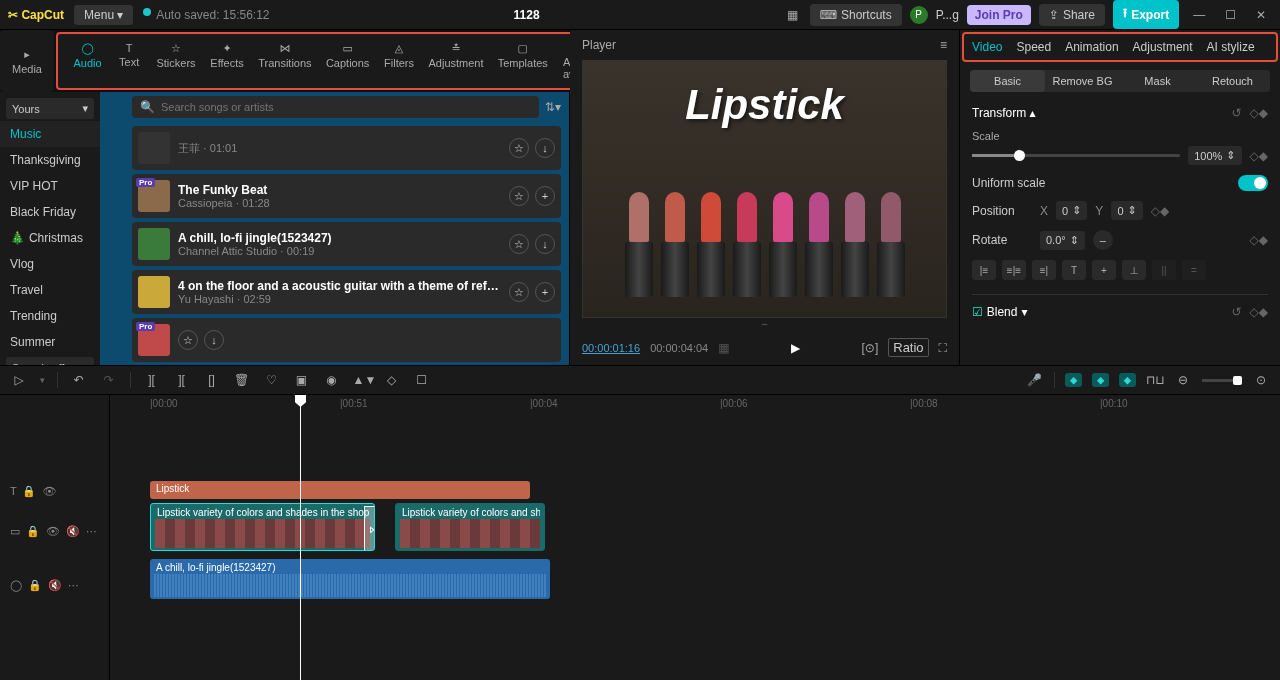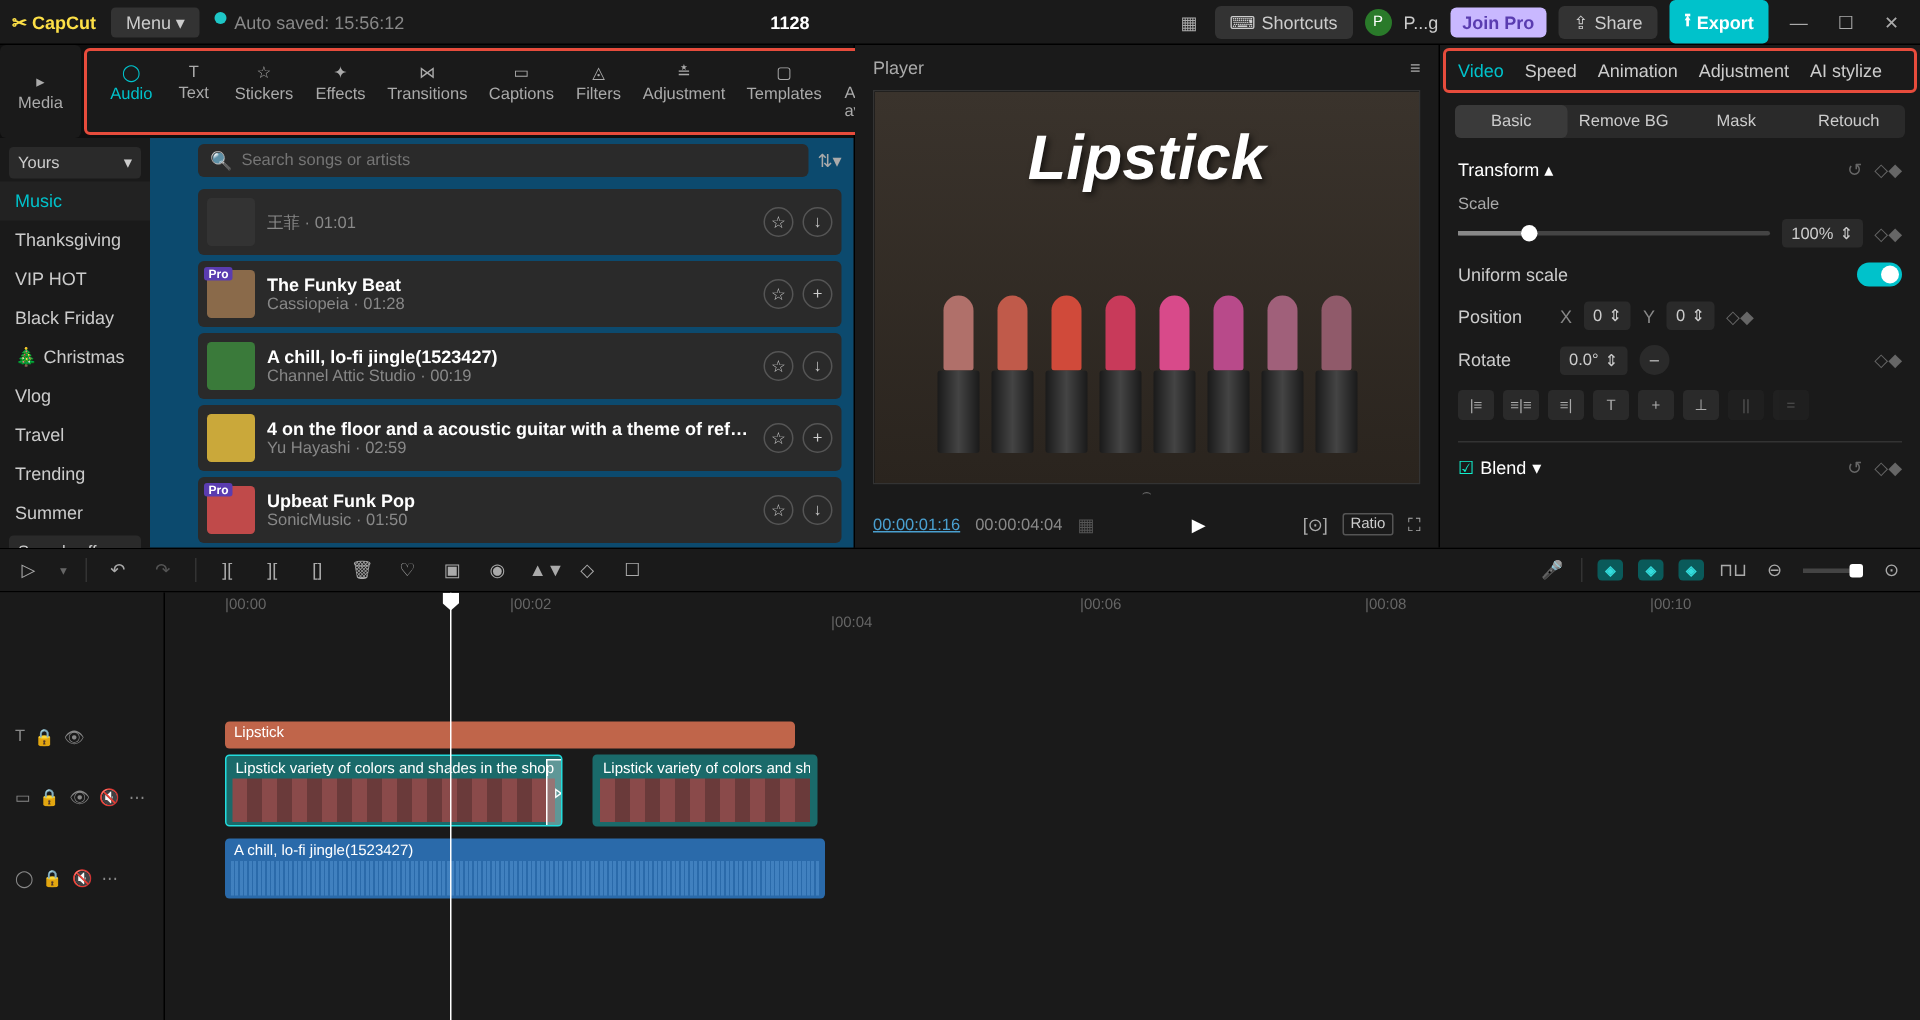--- a/index.html
+++ b/index.html
@@ -49,21 +49,21 @@
 .lipstick-stage { width:100%; height:100%; background:linear-gradient(#3a332c,#2a241e); display:flex; align-items:flex-end; justify-content:center; gap:4px; padding-bottom:20px; position:relative; }
 .title-overlay { position:absolute; top:20px; left:0; right:0; text-align:center; color:#fff; font-size:42px; font-weight:900; font-style:italic; text-shadow:2px 2px 4px rgba(0,0,0,.6); }
 .lipstick { width:32px; display:flex; flex-direction:column; align-items:center; }
 .lip-top { width:20px; height:50px; border-radius:10px 10px 2px 2px; }
 .lip-base { width:28px; height:55px; background:linear-gradient(90deg,#1a1a1a,#444,#1a1a1a); border-radius:2px; }
 .player-ctrl { display:flex; align-items:center; padding:8px 12px; gap:10px; }
 .time-cur { color:#4aa0d0; font-size:11px;text-decoration:underline; }
 .time-dur { color:#888; font-size:11px; }
 .play-btn { color:#fff; cursor:pointer; }
 .ctrl-spacer { flex:1; }
-.ratio-box { border:1px solid #555; padding:1px 4px; border-radius:2px; font-size:10px; }
+.ratio-box { border:1px solid #555; padding:1px 4px; border-radius:2px; font-size:13px; }
 
 .right-panel { width:320px; background:#1a1a1a; display:flex; flex-direction:column; }
 .prop-tabs { display:flex; border:2px solid #e74c3c; border-radius:4px; margin:2px; padding:6px 8px; gap:14px; font-size:12px; overflow:hidden; }
 .prop-tab { cursor:pointer; white-space:nowrap; }
 .prop-tab.active { color:#00c2cb; }
 .sub-tabs { display:flex; background:#2a2a2a; margin:6px 10px; border-radius:4px; }
 .sub-tab { flex:1; text-align:center; padding:5px 0; cursor:pointer; font-size:11px; }
 .sub-tab.active { background:#3a3a3a; border-radius:4px; }
 .prop-body { padding:8px 12px; display:flex; flex-direction:column; gap:10px; }
 .prop-row { display:flex; align-items:center; gap:8px; font-size:12px; }
@@ -259,24 +259,20 @@
                 <div class="track-meta">Yu Hayashi · 02:59</div>
               </div>
   <div class="track-actions">
                 <span class="circ-btn">☆</span>
                 <span class="circ-btn">+</span>
               </div>
             </div>
             <div class="track-row">
               <div class="track-thumb" style="background:#c04a4a">
                 <span class="pro-badge">Pro</span>
-              </div>
-  <div class="track-info">
-                <div class="track-title">Upbeat Funk Pop</div>
-                <div class="track-meta">SonicMusic · 01:50</div>
               </div>
   <div class="track-actions">
                 <span class="circ-btn">☆</span>
                 <span class="circ-btn">↓</span>
               </div>
             </div>
           </div>
       </div>
     </div>
   </div>
@@ -462,22 +458,22 @@
     <div class="lane-ctrl" style="position:relative;left:0;height:40px;margin-top:10px">
         <span>◯</span>
         <span>🔒</span>
         <span>🔇</span>
         <span>⋯</span>
       </div>
   </div>
   <div class="tl-main">
     <div class="ruler" id="ruler">
         <span class="ruler-tick" style="left: 40px;">|00:00</span>
-        <span class="ruler-tick" style="left: 230px;">|00:02</span>
-        <span class="ruler-tick" style="left: 444px; margin-top: 12px;">|00:04</span>
+        <span class="ruler-tick" style="left: 230px;">|00:51</span>
+        <span class="ruler-tick" style="left: 420px;">|00:04</span>
         <span class="ruler-tick" style="left: 610px;">|00:06</span>
         <span class="ruler-tick" style="left: 800px;">|00:08</span>
         <span class="ruler-tick" style="left: 990px;">|00:10</span>
       </div>
     <div class="playhead"></div>
     <div class="tracks">
       <div style="height:66px"></div>
       <div class="track-lane" style="height:18px;margin-top:0">
         <div class="clip clip-text" style="left:40px;width:380px">Lipstick</div>
       </div>

